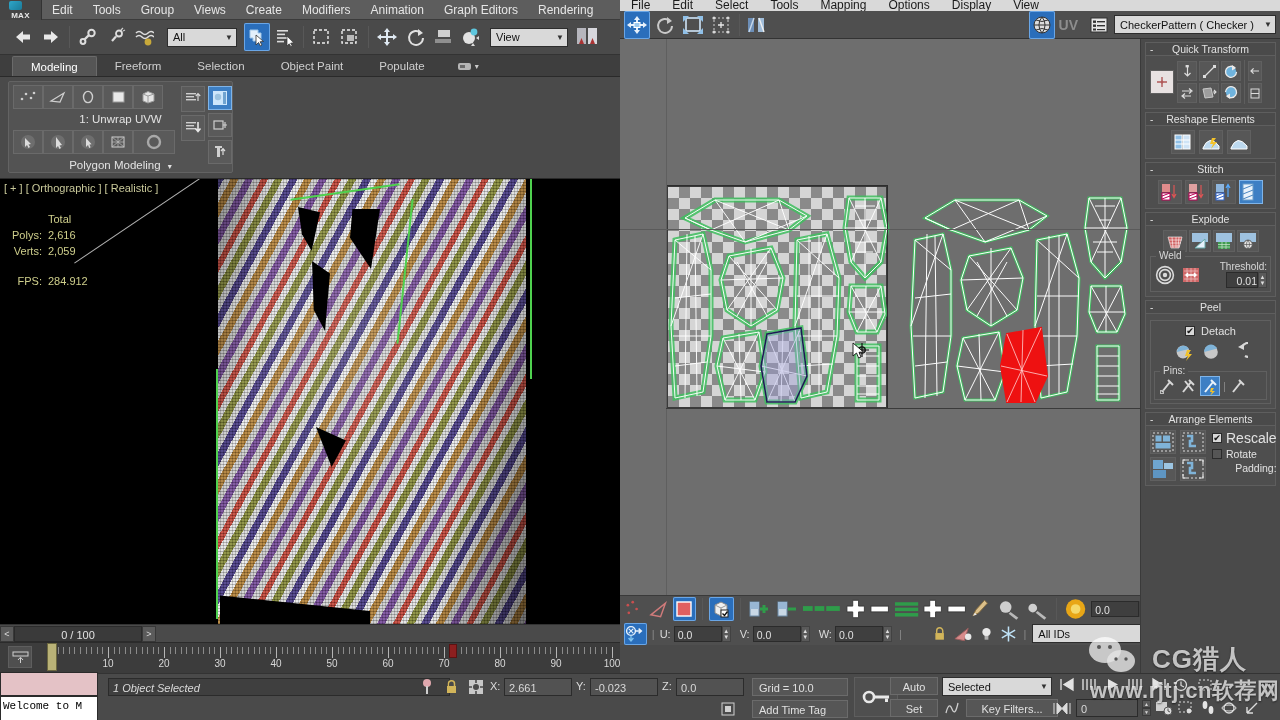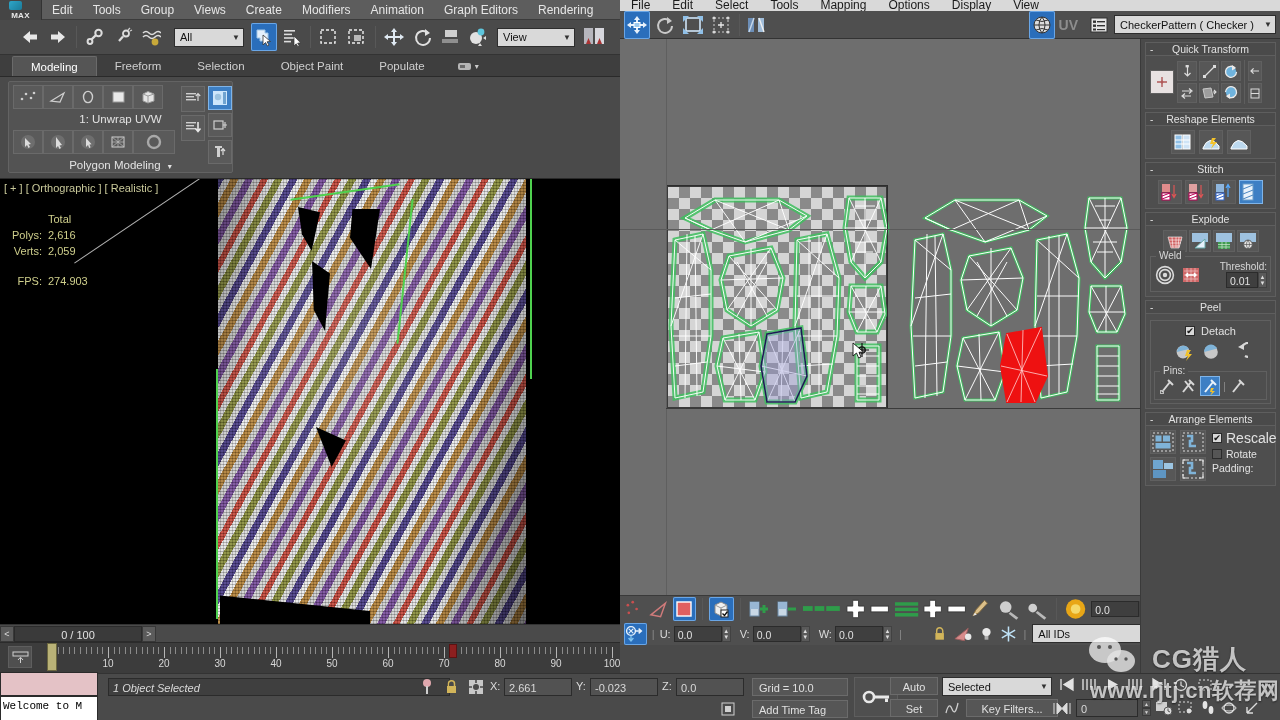--- a/index.html
+++ b/index.html
@@ -32,21 +32,21 @@
   .maxlogo .lbl { font-size: 8px; color: #e8e8e8; font-weight: bold; letter-spacing:.3px; z-index:2;}
   .menubar .mi {
     padding: 0 10px; height: 20px; line-height: 20px;
     font-size: 12px; color: #e6e6e6; cursor: default; white-space: nowrap;
   }
 
   
   .maintoolbar {
     position: absolute; left: 0; top: 20px; width: 620px; height: 35px;
     background: #4a4a4a; border-bottom: 1px solid #333;
-    display: flex; align-items: center; padding-left: 17px; gap: 2px;
+    display: flex; align-items: center; padding-left: 10px; gap: 2px;
   }
   .tbtn {
     width: 26px; height: 28px; border-radius: 2px;
     display: flex; align-items: center; justify-content: center;
     position: relative; cursor: default;
   }
   .tbtn.on { background: #2a6ebb; box-shadow: inset 0 0 0 1px #6aa6e6; }
   .tsep { width: 1px; height: 22px; background: #3a3a3a; margin: 0 3px;
           border-right: 1px solid #585858; }
   .combo {
@@ -214,21 +214,21 @@
                    background:#6e6e6e; }
   .uvright { position:absolute; left:520px; top:39px; width:140px; height:634px;
              background:#4a4a4a; border-left:1px solid #3a3a3a; overflow:hidden; }
   .rollout { margin:3px 4px 0 4px; }
   .rollhdr { height:14px; background:#4a4a4a; border:1px solid #5e5e5e;
              display:flex; align-items:center; font-size:10.5px; color:#e2e2e2;
              position:relative; }
   .rollhdr .minus { position:absolute; left:4px; top:0; line-height:13px; font-size:10px;}
   .rollhdr .rtitle { width:100%; text-align:center; line-height:13px; }
   .rollbody { background:#4e4e4e; border:1px solid #5e5e5e; border-top:none;
-              padding:4px; }
+              padding:4px;text-align:right; }
   .ibtn { width:20px; height:20px; border:1px solid #606060; background:#575757;
           display:inline-flex; align-items:center; justify-content:center; }
   .ibtn.on { background:#3d7fc4; border-color:#7fb4e8; }
   .grpbox { border:1px solid #606060; margin-top:4px; padding:4px 3px 3px;
             position:relative; }
   .grplbl { position:absolute; top:-7px; left:5px; background:#4e4e4e;
             font-size:10px; color:#d8d8d8; padding:0 3px; }
   .spin { display:inline-flex; align-items:center; }
   .spinfield { width:40px; height:16px; background:#3f3f3f; border:1px solid #2b2b2b;
                font-size:10.5px; color:#e0e0e0; line-height:16px; padding-left:3px; }
@@ -571,21 +571,21 @@
         <tr>
               <td class="r">Verts:</td>
             <td>2,059</td>
             </tr>
         <tr>
               <td style="height:14px"></td>
               <td></td>
             </tr>
         <tr>
               <td class="r">FPS:</td>
-            <td>274.903</td>
+            <td>284.912</td>
             </tr>
       </tbody>
         </table>
     </div>
   </div>
 
   <div class="trackbar">
     <div class="tb-arrow">&lt;</div>
     <div class="tb-field">0 / 100</div>
     <div class="tb-arrow">&gt;</div>

